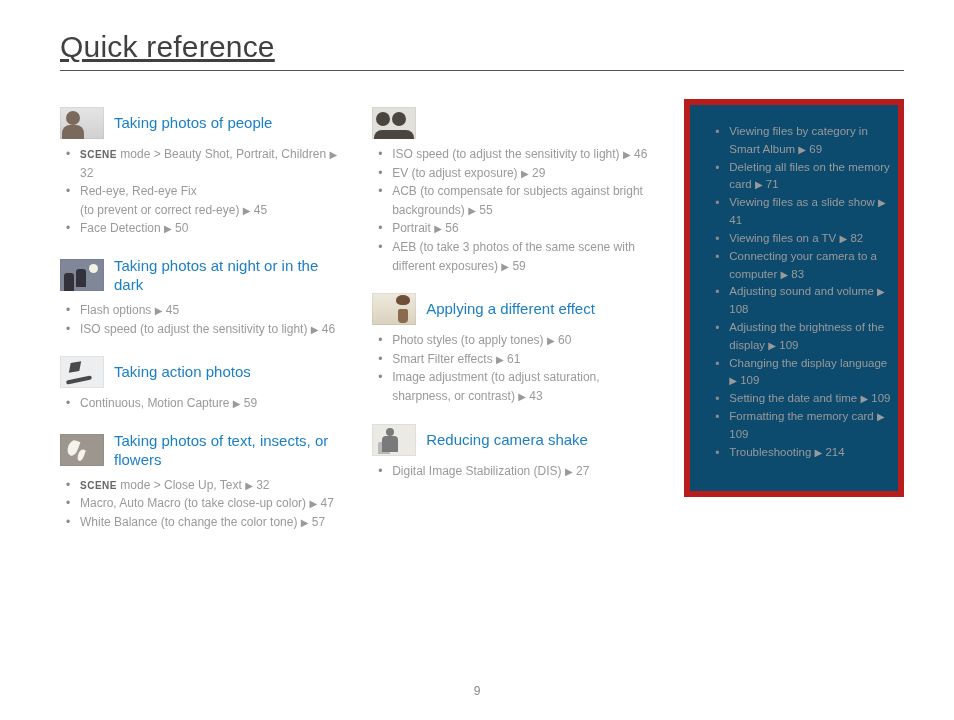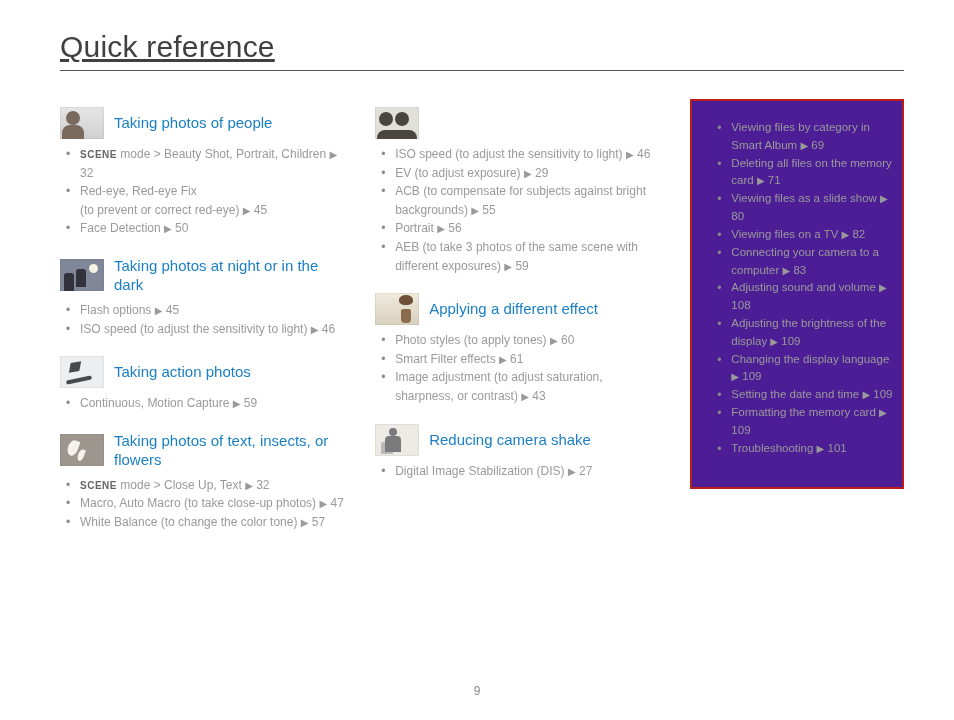--- a/index.html
+++ b/index.html
@@ -32,22 +32,22 @@
   }
   .cols {
     display: flex;
     gap: 28px;
   }
   .col {
     width: 300px;
   }
   .side {
     width: 195px;
-    background: #4c1d95;
-    border: 2px solid #b91c1c;
+    background: #0c4a6e;
+    border: 6px solid #b91c1c;
     padding: 12px 4px 12px 19px;
     font-size: 11.5px;
     line-height: 1.45;
     color: #999;
     align-self: flex-start;
   }
   .sec-head {
     display: flex;
     align-items: center;
     gap: 10px;
@@ -157,21 +157,21 @@
         </div>
         <ul>
           <li><span>Continuous, Motion Capture</span> <span class="arrow">▶</span> <span>59</span></li>
         </ul>
         <div class="sec-head">
           <div class="thumb thumb-flower"></div>
           <div class="sec-title">Taking photos of text, insects, or flowers</div>
         </div>
         <ul>
           <li><span class="scene">SCENE</span><span> mode &gt; Close Up, Text</span> <span class="arrow">▶</span> <span>32</span></li>
-          <li><span>Macro, Auto Macro (to take close-up photos)</span> <span class="arrow">▶</span> <span>47</span></li>
+          <li><span>Macro, Auto Macro (to take close-up color)</span> <span class="arrow">▶</span> <span>47</span></li>
           <li><span>White Balance (to change the color tone)</span> <span class="arrow">▶</span> <span>57</span></li>
         </ul>
       </div>
     <div class="col" id="col2">
         <div class="sec-head">
           <div class="thumb thumb-exposure"></div>
         </div>
         <ul>
           <li><span>ISO speed (to adjust the sensitivity to light)</span> <span class="arrow">▶</span> <span>46</span></li>
           <li><span>EV (to adjust exposure)</span> <span class="arrow">▶</span> <span>29</span></li>
@@ -193,27 +193,27 @@
           <div class="sec-title">Reducing camera shake</div>
         </div>
         <ul>
           <li><span>Digital Image Stabilization (DIS)</span> <span class="arrow">▶</span> <span>27</span></li>
         </ul>
       </div>
     <div class="side" id="side">
         <ul>
           <li><span>Viewing files by category in Smart Album</span> <span class="arrow">▶</span> <span>69</span></li>
           <li><span>Deleting all files on the memory card</span> <span class="arrow">▶</span> <span>71</span></li>
-          <li><span>Viewing files as a slide show</span> <span class="arrow">▶</span> <span>80</span></li>
+          <li><span>Viewing files as a slide show</span> <span class="arrow">▶</span> <span>41</span></li>
           <li><span>Viewing files on a TV</span> <span class="arrow">▶</span> <span>82</span></li>
           <li><span>Connecting your camera to a computer</span> <span class="arrow">▶</span> <span>83</span></li>
           <li><span>Adjusting sound and volume</span> <span class="arrow">▶</span> <span>108</span></li>
           <li><span>Adjusting the brightness of the display</span> <span class="arrow">▶</span> <span>109</span></li>
           <li><span>Changing the display language</span> <span class="arrow">▶</span> <span>109</span></li>
           <li><span>Setting the date and time</span> <span class="arrow">▶</span> <span>109</span></li>
           <li><span>Formatting the memory card</span> <span class="arrow">▶</span> <span>109</span></li>
-          <li><span>Troubleshooting</span> <span class="arrow">▶</span> <span>101</span></li>
+          <li><span>Troubleshooting</span> <span class="arrow">▶</span> <span>214</span></li>
         </ul>
       </div>
   </div>
 
   <div class="pageno">9</div>
 </div>
 
 </body></html>

